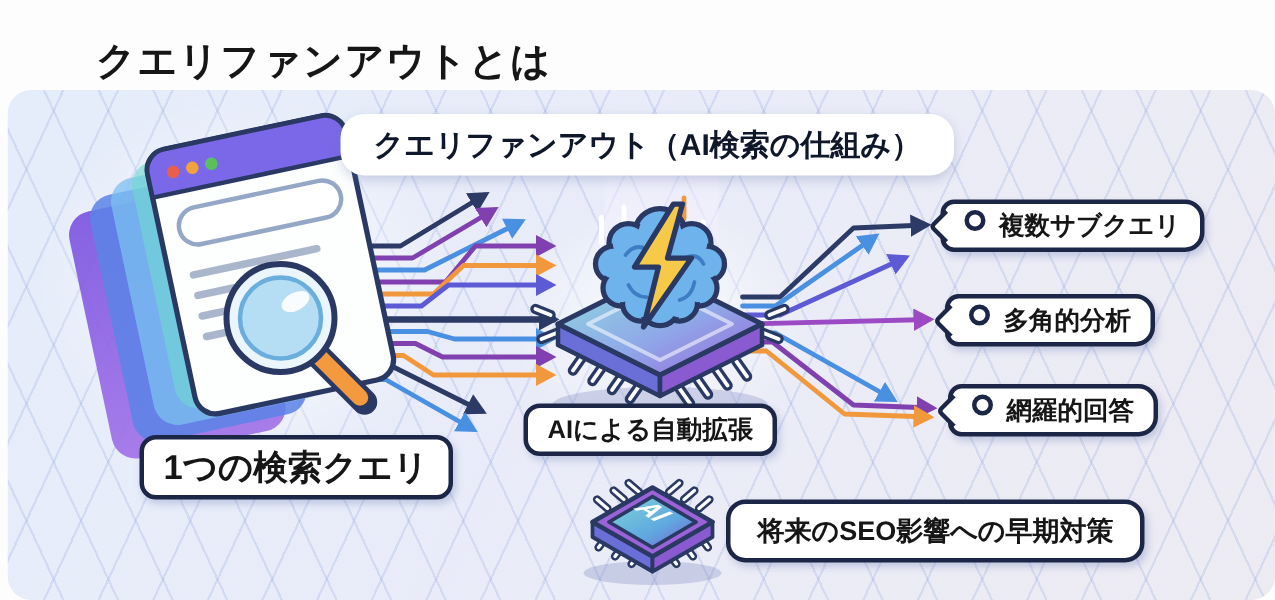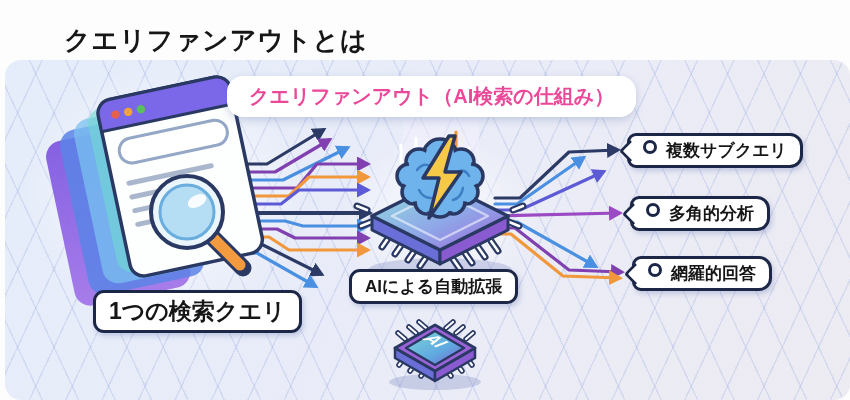--- a/index.html
+++ b/index.html
@@ -18,21 +18,21 @@
     border-radius:16px;
     background:
       repeating-linear-gradient(115deg, rgba(148,168,224,.26) 0 1.5px, transparent 1.5px 33px),
       repeating-linear-gradient(65deg,  rgba(148,168,224,.26) 0 1.5px, transparent 1.5px 33px),
       linear-gradient(118deg,#e5edfa 0%,#e9ecf8 45%,#edebf2 100%);
   }
   .art{position:absolute;left:0;top:0;}
   .heading-pill{
     position:absolute;left:222px;top:16px;
     background:#fff;border-radius:16px;padding:7px 22px;
-    font-size:20px;font-weight:bold;color:#ec4899;white-space:nowrap;
+    font-size:20px;font-weight:bold;color:#0f172a;white-space:nowrap;
     box-shadow:0 3px 8px rgba(90,110,170,.28);
   }
   .pill{
     position:absolute;background:#fff;border:3px solid #1c2747;border-radius:11px;
     font-weight:bold;color:#161616;white-space:nowrap;
     box-shadow:2px 3px 5px rgba(100,120,180,.30);
   }
   .pill.source { left:88px;  top:230px; font-size:23px; padding:3px 13px; }
   .pill.process{ left:344px; top:209px; font-size:17px; padding:3px 13px;text-align:center; }
   .pill.footer { left:479px; top:273px; font-size:18px; padding:6px 18px; border-radius:13px; }
@@ -295,13 +295,14 @@
   <div class="tag t1">
     <span class="hole"></span><span>複数サブクエリ</span>
   </div>
   <div class="tag t2">
     <span class="hole"></span><span>多角的分析</span>
   </div>
   <div class="tag t3">
     <span class="hole"></span><span>網羅的回答</span>
   </div>
 
+  <div class="pill footer">将来のSEO影響への早期対策</div>
 </div>
 
 </body></html>

